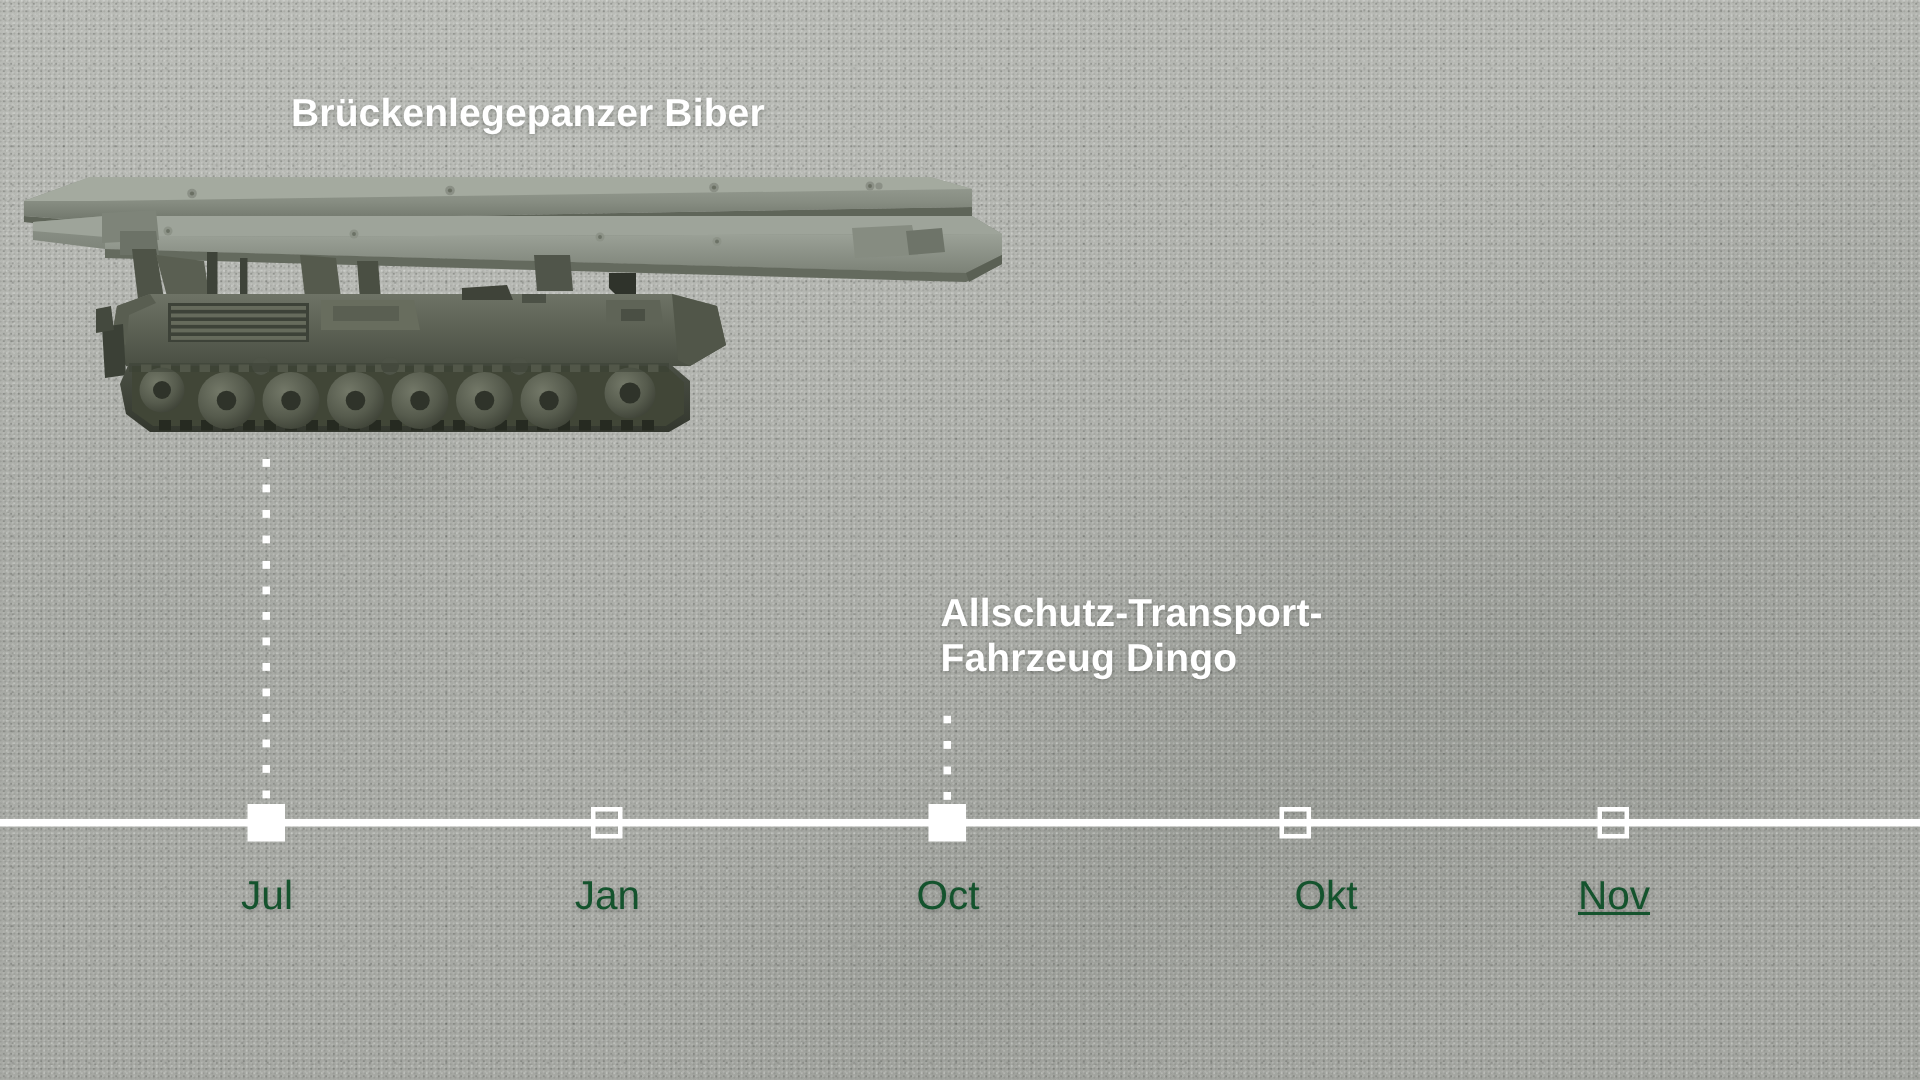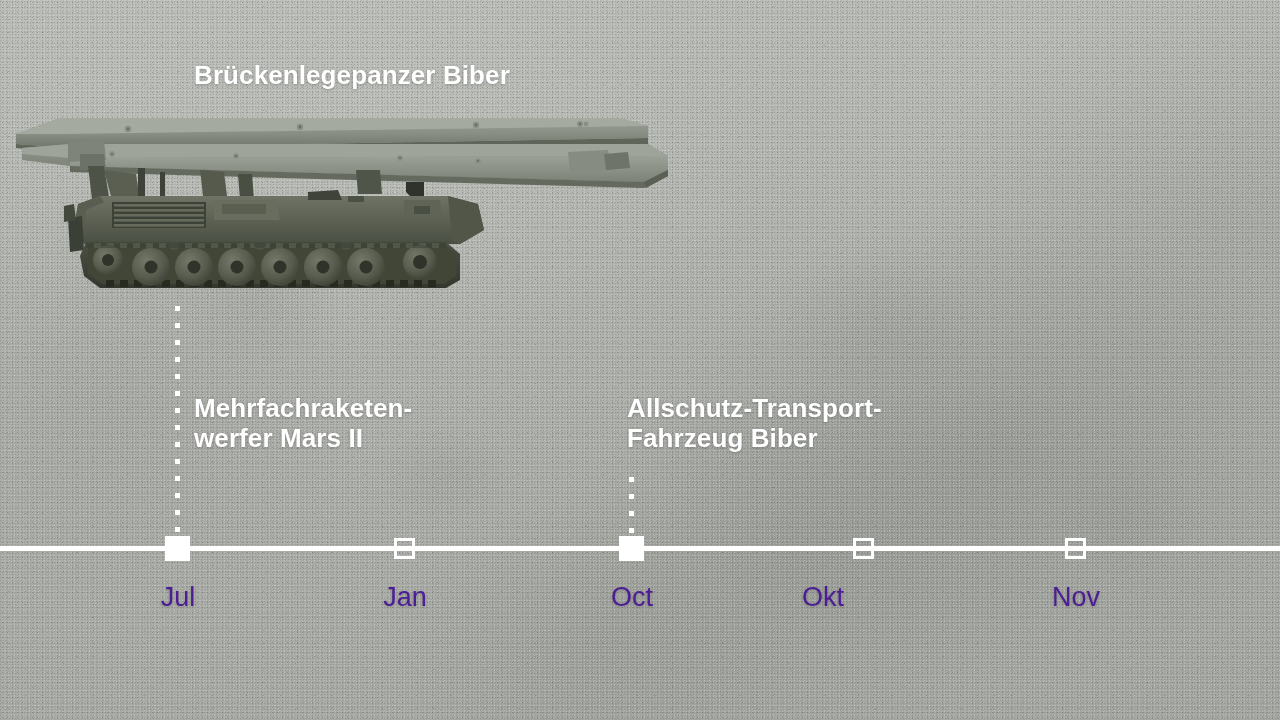--- a/index.html
+++ b/index.html
@@ -117,21 +117,21 @@
     background: #ffffff;
   }
   .tick.hollow {
     width: 21px;
     height: 21px;
     border: 3px solid #ffffff;
     background: transparent;
   }
   .month {
     position: absolute;
-    color: #4c1d95;
+    color: #14532d;
     font-size: 27px;
     font-weight: normal;
     text-shadow: 0 1px 3px rgba(60,62,58,0.3);
     transform: translateX(-50%);
     top: 582px;
     white-space: nowrap;
   }
 
   
   .connector {
@@ -356,37 +356,35 @@
         <circle cx="252" cy="140" r="6" fill="#4e5347"></circle>
         <circle cx="338" cy="140" r="6" fill="#4e5347"></circle>
 
         <path d="M 78,138 L 438,138 L 438,144 L 78,144 Z" fill="#3a3f34" opacity="0.5"></path>
       </g>
     </svg>
   </div>
 
   <div class="label" id="title-biber">Brückenlegepanzer Biber</div>
 
-  <div class="label" id="label-mars">Mehrfachraketen-
-werfer Mars II</div>
 
   <div class="label" id="label-dingo">Allschutz-Transport-
-Fahrzeug Biber</div>
+Fahrzeug Dingo</div>
 
   <div class="connector" id="connector-biber" style="left:175px; top:306px; height:232px;"></div>
 
   <div class="connector" id="connector-dingo" style="left:629px; top:477px; height:61px;"></div>
 
   <div id="axis"></div>
 
   <div class="tick filled" style="left:165px; top:536px;"></div>
   <div class="tick hollow" style="left:394px; top:538px;"></div>
   <div class="tick filled" style="left:619px; top:536px;"></div>
   <div class="tick hollow" style="left:853px; top:538px;"></div>
   <div class="tick hollow" style="left:1065px; top:538px;"></div>
 
   <div class="month" style="left:178px;">Jul</div>
   <div class="month" style="left:405px;">Jan</div>
   <div class="month" style="left:632px;">Oct</div>
-  <div class="month" style="left:823px;">Okt</div>
-  <div class="month" style="left:1076px;">Nov</div>
+  <div class="month" style="left:884px;">Okt</div>
+  <div class="month" style="left:1076px;text-decoration:underline;">Nov</div>
 
 </div>
 
 </body></html>

